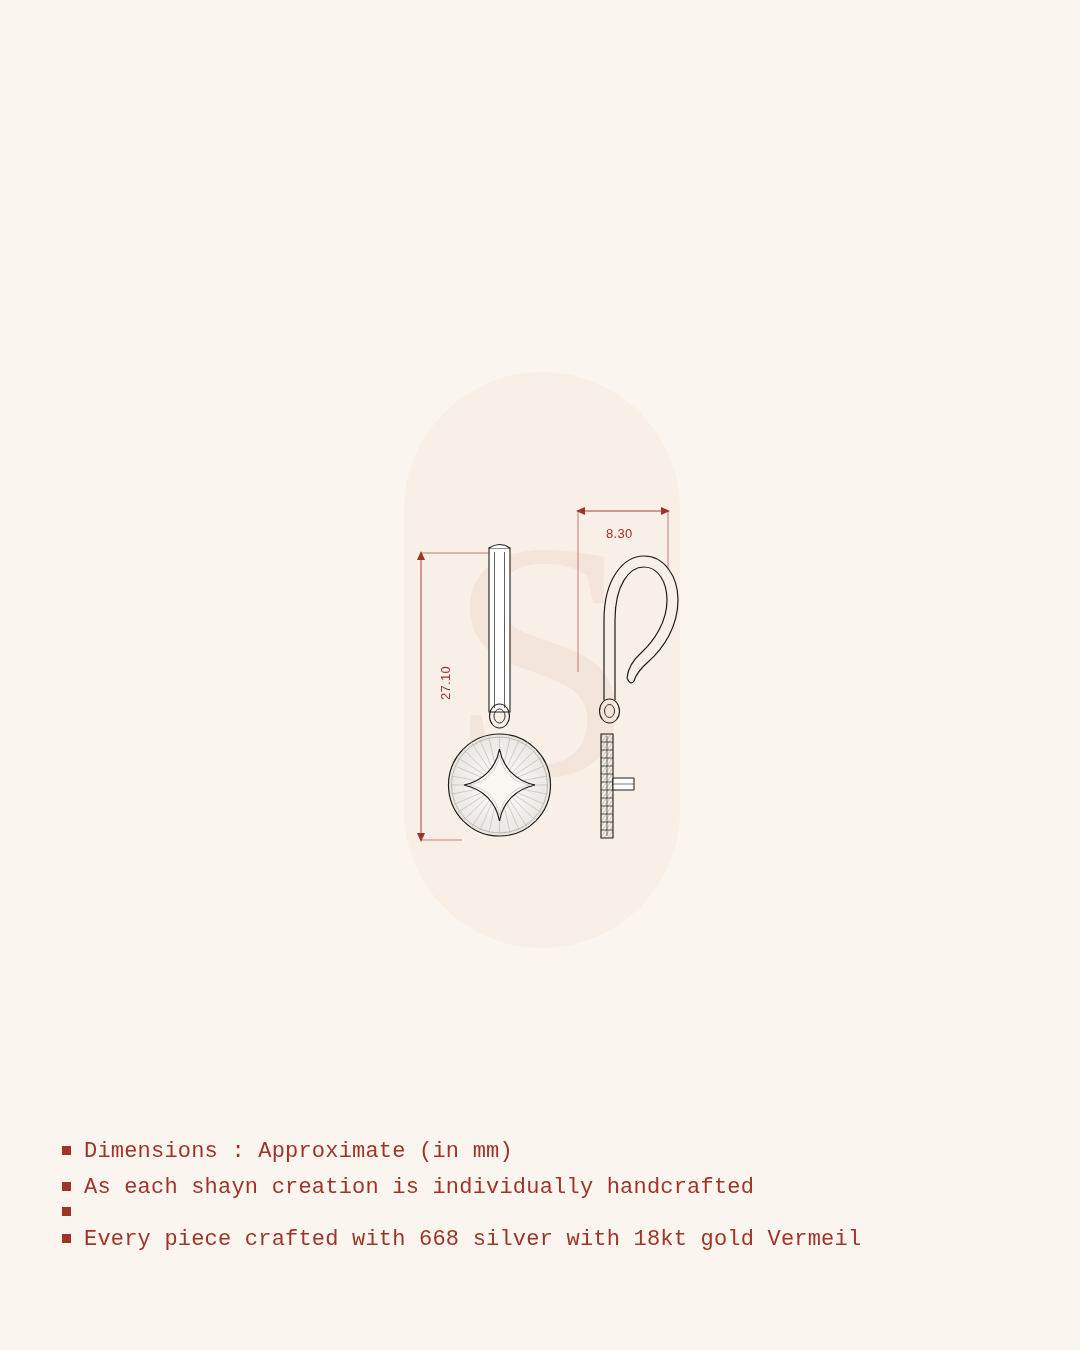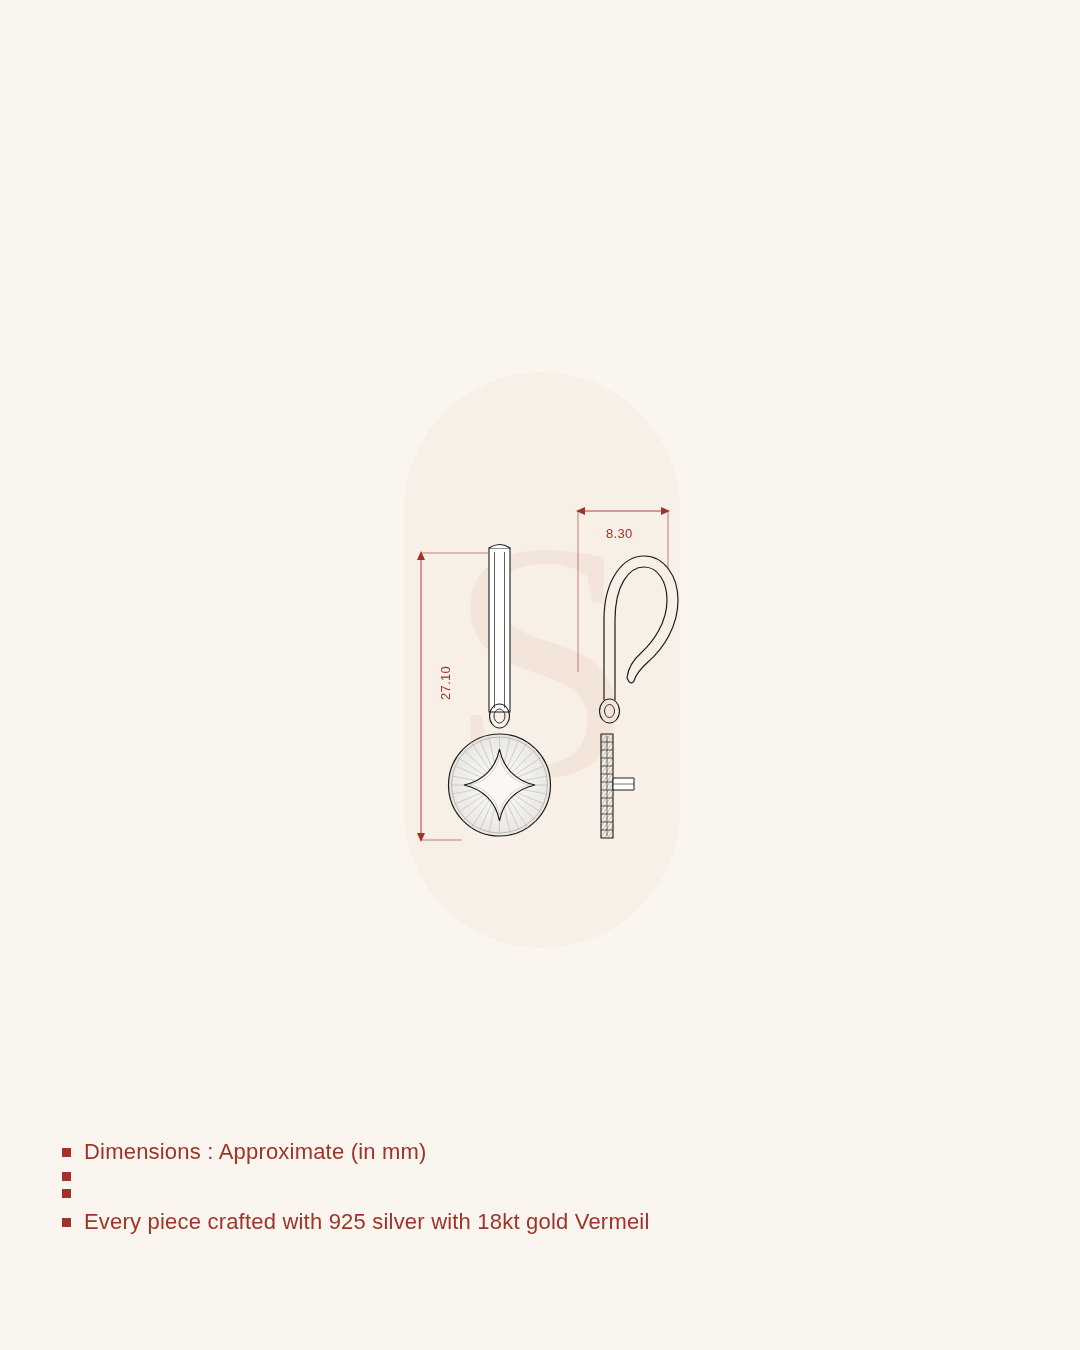--- a/index.html
+++ b/index.html
@@ -90,21 +90,21 @@
     height: 9px;
     background: #9f3326;
     margin-right: 13px;
     flex: 0 0 auto;
     position: relative;
     top: -2px;
   }
   .note-text {
     color: #9f3326;
     font-size: 22px;
-    font-family: Liberation Sans, sans-serif;
+    font-family: Liberation Mono, monospace;
     letter-spacing: 0.2px;
     line-height: 1.25;
   }
 </style>
 </head>
 <body>
 
 <div id="canvas">
 
   <div class="drawing-area">
@@ -213,23 +213,24 @@
     <div class="dim-label" style="left:606px; top:493px;margin-top:33px;">8.30</div>
   </div>
 
   <div class="notes">
     <div class="note-row">
       <span class="note-bullet"></span>
       <span class="note-text">Dimensions : Approximate (in mm)</span>
     </div>
     <div class="note-row">
       <span class="note-bullet"></span>
-    </div>
-    <div class="note-row">
-      <span class="note-bullet"></span>
-    </div>
-    <div class="note-row">
-      <span class="note-bullet"></span>
-      <span class="note-text">Every piece crafted with 925 silver with 18kt gold Vermeil</span>
+      <span class="note-text">As each shayn creation is individually handcrafted</span>
+    </div>
+    <div class="note-row">
+      <span class="note-bullet"></span>
+    </div>
+    <div class="note-row">
+      <span class="note-bullet"></span>
+      <span class="note-text">Every piece crafted with 668 silver with 18kt gold Vermeil</span>
     </div>
   </div>
 
 </div>
 
 </body></html>

